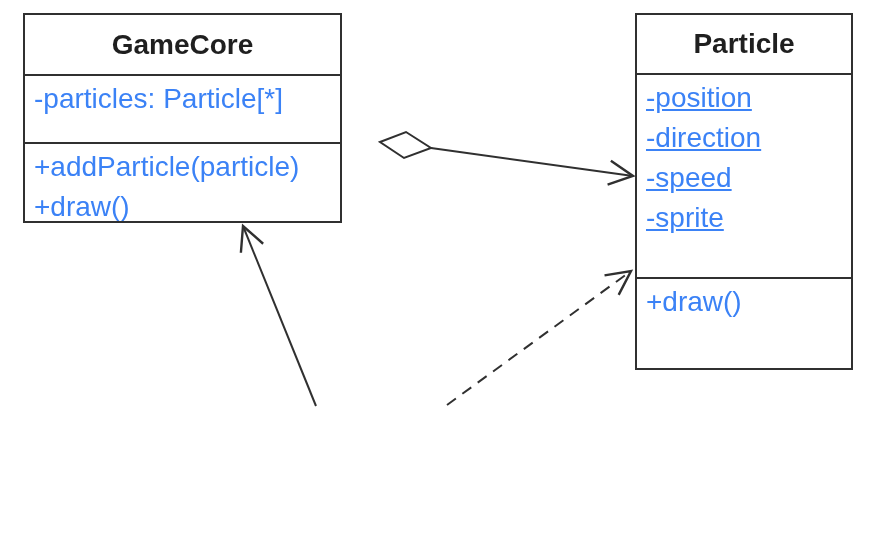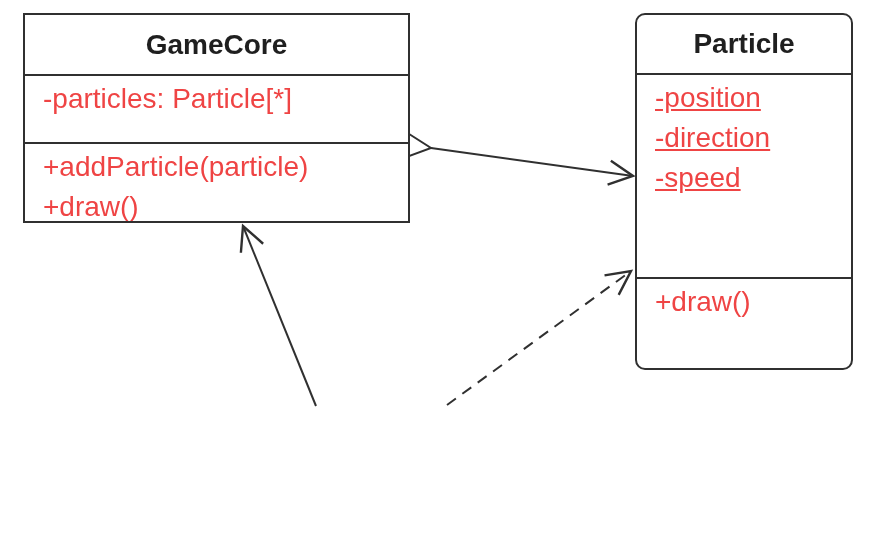--- a/index.html
+++ b/index.html
@@ -30,38 +30,38 @@
     align-items: center;
     justify-content: center;
     font-size: 28px;
     font-weight: bold;
     color: #1f1f1f;
     flex: 0 0 auto;
   }
   .class-section {
     box-sizing: border-box;
     border-top: 2px solid #303030;
-    padding: 3px 9px 0 18px;
+    padding: 3px 9px 0 9px;
     font-size: 28px;
     line-height: 40px;
-    color: #ef4444;
+    color: #3b82f6;
     overflow: hidden;
     flex: 0 0 auto;
     white-space: nowrap;
   }
   .member-line { display: block; }
 
   
-  #box-gamecore { left: 23px; top: 13px; width: 387px; height: 210px; }
+  #box-gamecore { left: 23px; top: 13px; width: 319px; height: 210px; }
   #box-gamecore .class-title { height: 59px; }
   #box-gamecore .attrs   { height: 56px; }
   #box-gamecore .methods { flex: 1 1 auto; margin-top: 12px; }
 
   
-  #box-particle { left: 635px; top: 13px; width: 218px; height: 357px; border-radius: 10px; }
+  #box-particle { left: 635px; top: 13px; width: 218px; height: 357px; }
   #box-particle .class-title { height: 58px; }
   #box-particle .attrs   { height: 204px; text-decoration: underline; }
   #box-particle .methods { flex: 1 1 auto; }
 
   
   #box-unit { left: 218px; top: 407px; width: 257px; height: 141px; }
   #box-unit .class-title { height: 59px; }
   #box-unit .attrs   { height: 25px; }
   #box-unit .methods { flex: 1 1 auto; }
 
@@ -106,20 +106,21 @@
       <span class="member-line">+draw()</span>
     </div>
   </div>
 
   <div class="class-box" id="box-particle">
     <div class="class-title">Particle</div>
     <div class="class-section attrs">
       <span class="member-line">-position</span>
       <span class="member-line">-direction</span>
       <span class="member-line">-speed</span>
+      <span class="member-line">-sprite</span>
     </div>
     <div class="class-section methods">
       <span class="member-line">+draw()</span>
     </div>
   </div>
 
 
 </div>
 
 </body></html>

